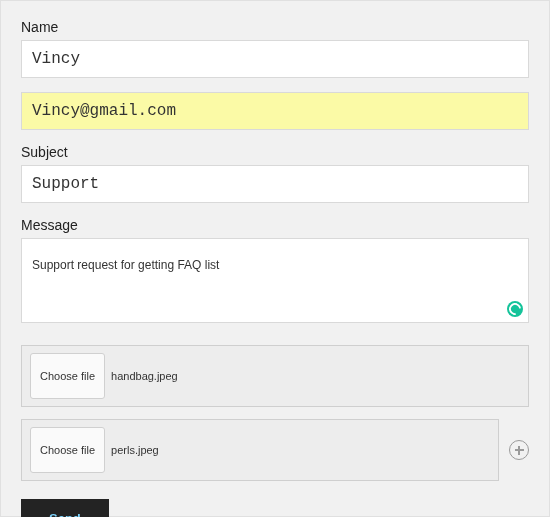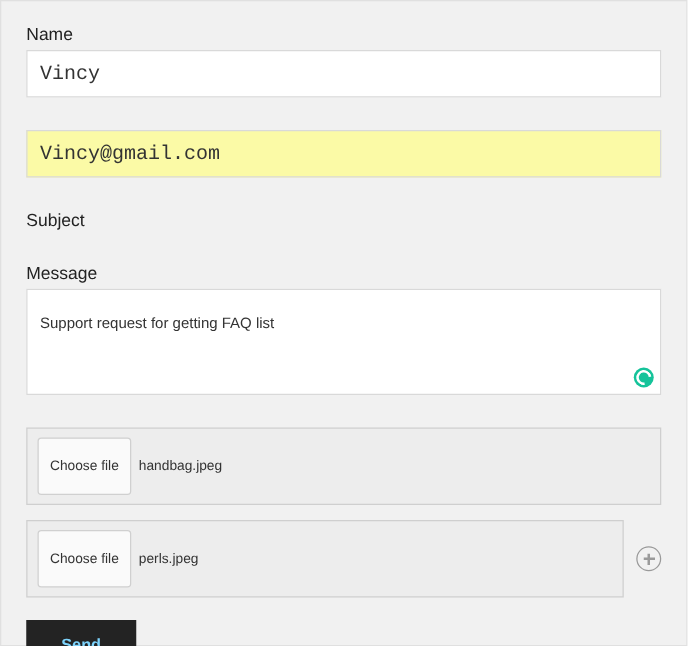--- a/index.html
+++ b/index.html
@@ -13,21 +13,21 @@
       padding: 0;
     }
     .form-container {
       width: 550px;
       height: 517px;
       background: #f1f1f1;
       border: 1px solid #e0e0e0;
       padding: 18px 20px;
     }
     .field-group {
-      margin-bottom: 26px;
+      margin-bottom: 14px;
     }
     .field-label {
       font-size: 14px;
       color: #222;
       margin-bottom: 5px;
       display: block;
     }
     .text-input {
       width: 100%;
       border: 1px solid #d9d9d9;
@@ -157,20 +157,21 @@
     <label class="field-label">Name</label>
     <input type="text" class="text-input" value="Vincy" style="">
   </div>
 
   <div class="field-group">
     <input type="text" class="text-input highlight" value="Vincy@gmail.com" style="">
   </div>
 
   <div class="field-group">
     <label class="field-label">Subject</label>
+    <input type="text" class="text-input" value="Support" style="">
   </div>
 
   <div class="field-group">
     <label class="field-label">Message</label>
     <div class="textarea-wrap">
       <textarea class="textarea-input" style="">Support request for getting FAQ list</textarea>
       <div class="grammarly-icon"></div>
     </div>
   </div>
 

